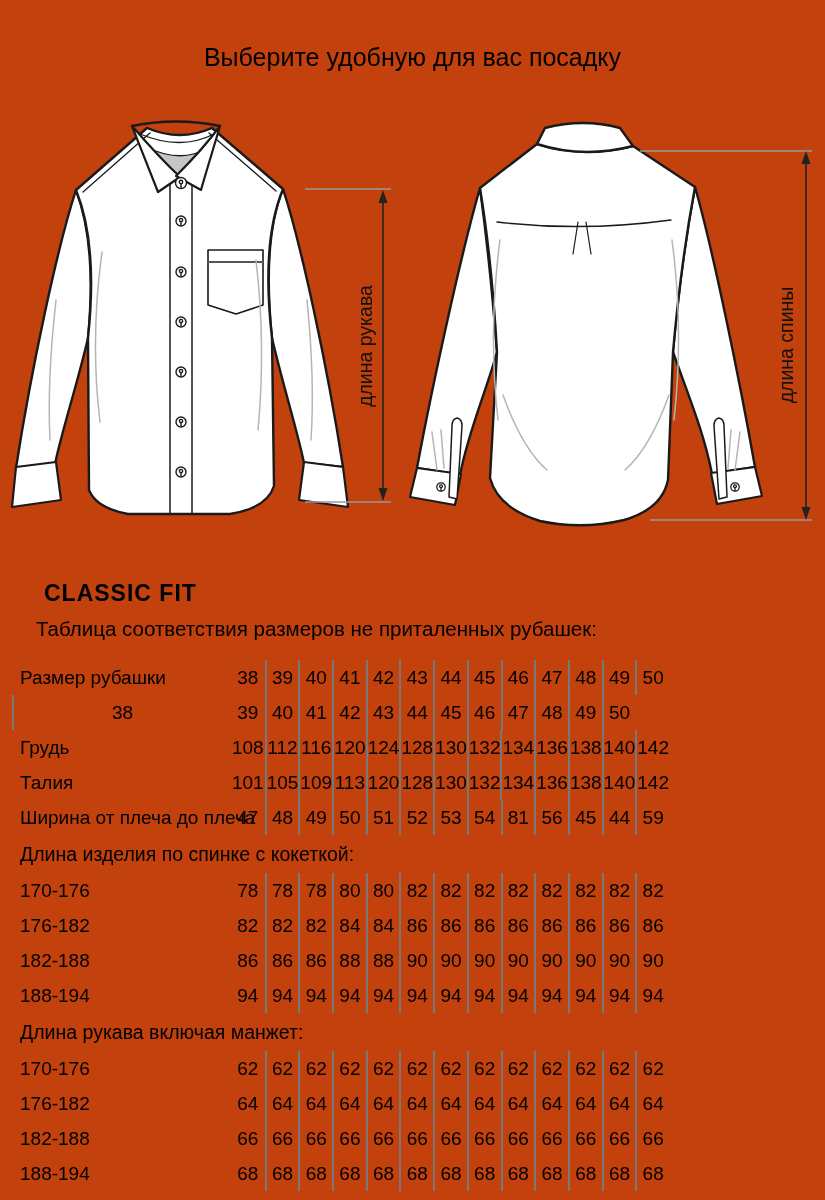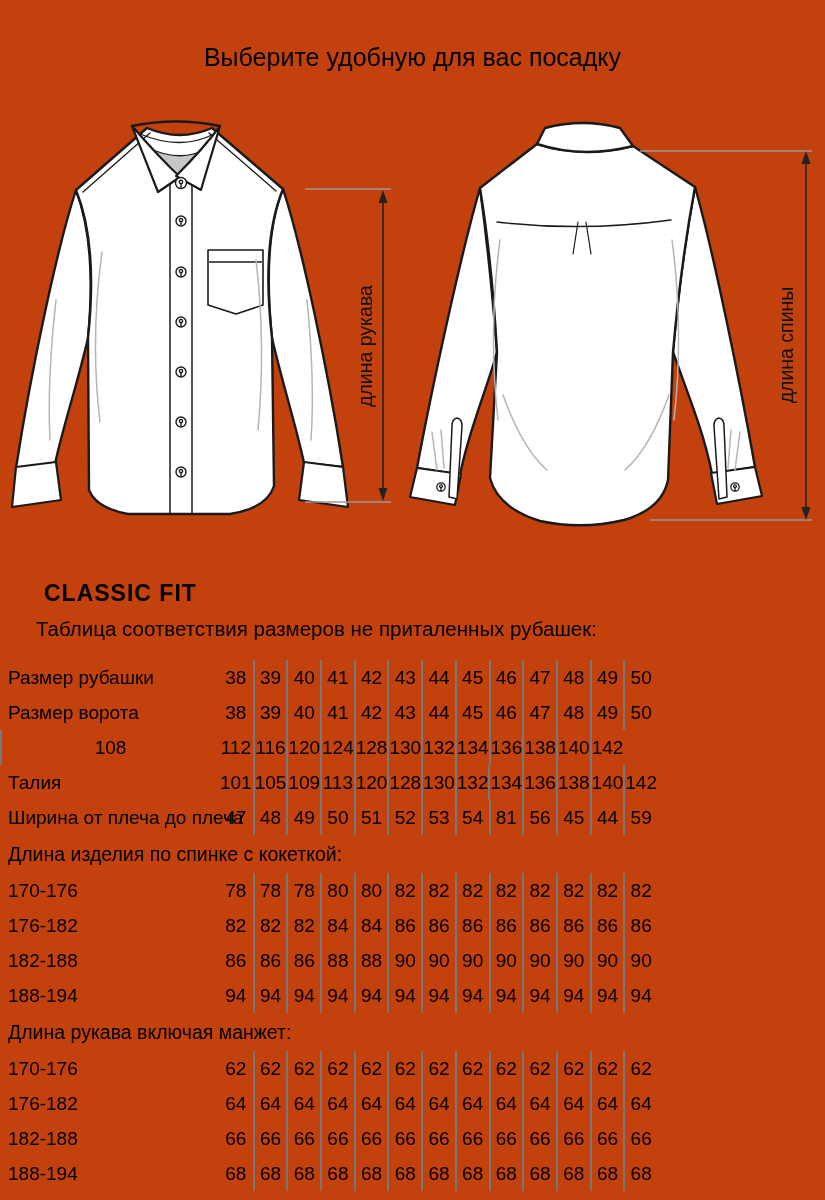--- a/index.html
+++ b/index.html
@@ -12,21 +12,21 @@
     font-size:25px;line-height:1.1;
   }
   .figure-svg{position:absolute;top:115px;left:0;}
   .fit-heading{
     position:absolute;top:581px;left:8px;font-size:23px;font-weight:800;
     letter-spacing:1px;line-height:1.1;margin-left:36px;
   }
   .fit-subtitle{
     position:absolute;top:617px;left:8px;font-size:20.5px;line-height:1.2;margin-left:28px;
   }
-  .size-table{position:absolute;top:660px;left:0;width:657px;}
+  .size-table{position:absolute;top:660px;left:12px;width:657px;}
   .t-row{
     display:grid;grid-template-columns:219px repeat(13,1fr);
     height:35px;align-items:stretch;
   }
   .t-label{
     font-size:19px;display:flex;align-items:center;padding-left:8px;white-space:nowrap;
   }
   .t-cell{
     font-size:19px;display:flex;align-items:center;justify-content:center;
     border-left:2px solid #787878;
@@ -211,36 +211,36 @@
           <div class="t-cell">43</div>
           <div class="t-cell">44</div>
           <div class="t-cell">45</div>
           <div class="t-cell">46</div>
           <div class="t-cell">47</div>
           <div class="t-cell">48</div>
           <div class="t-cell">49</div>
           <div class="t-cell">50</div>
         </div>
         <div class="t-row">
-          <div class="t-label">Размер ворота</div>
           <div class="t-cell">38</div>
           <div class="t-cell">39</div>
           <div class="t-cell">40</div>
           <div class="t-cell">41</div>
           <div class="t-cell">42</div>
           <div class="t-cell">43</div>
           <div class="t-cell">44</div>
           <div class="t-cell">45</div>
           <div class="t-cell">46</div>
           <div class="t-cell">47</div>
           <div class="t-cell">48</div>
           <div class="t-cell">49</div>
           <div class="t-cell">50</div>
         </div>
         <div class="t-row">
+          <div class="t-label">Грудь</div>
           <div class="t-cell">108</div>
           <div class="t-cell">112</div>
           <div class="t-cell">116</div>
           <div class="t-cell">120</div>
           <div class="t-cell">124</div>
           <div class="t-cell">128</div>
           <div class="t-cell">130</div>
           <div class="t-cell">132</div>
           <div class="t-cell">134</div>
           <div class="t-cell">136</div>

